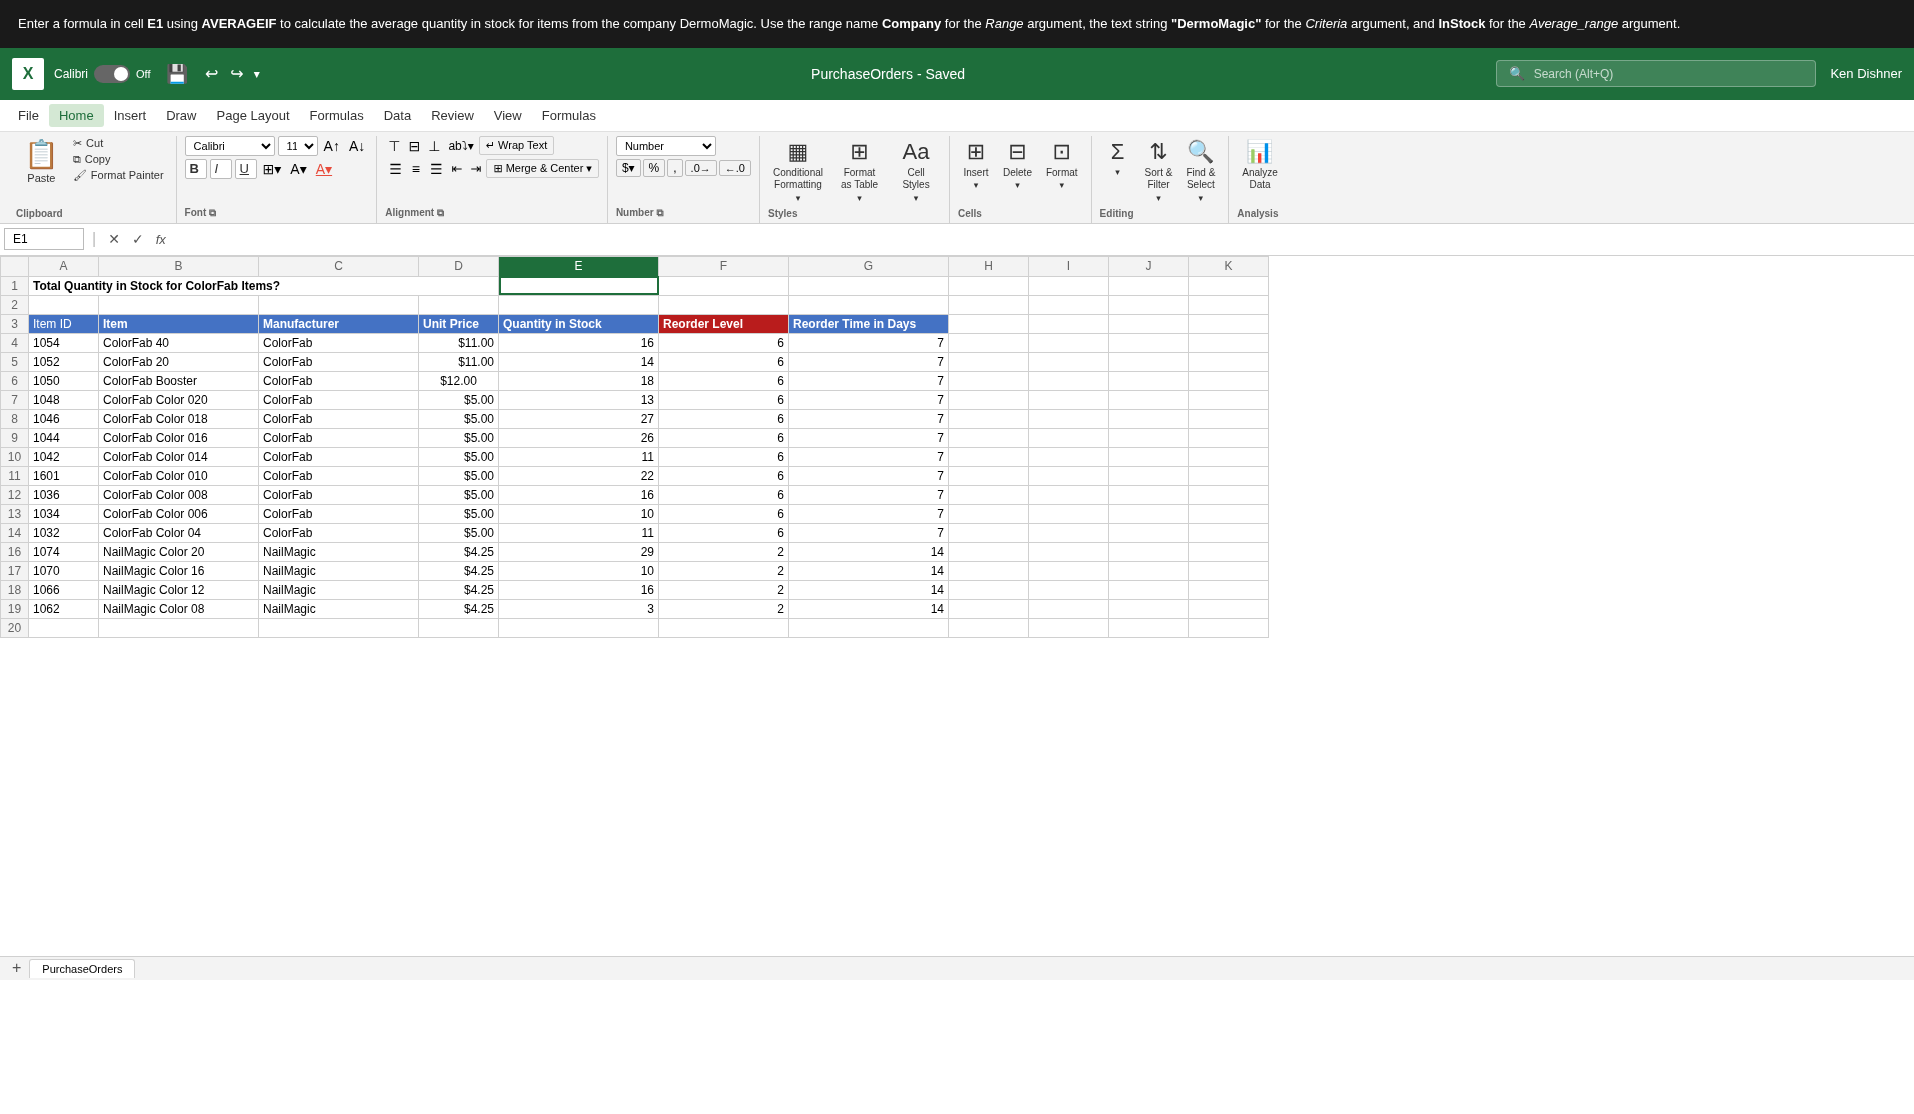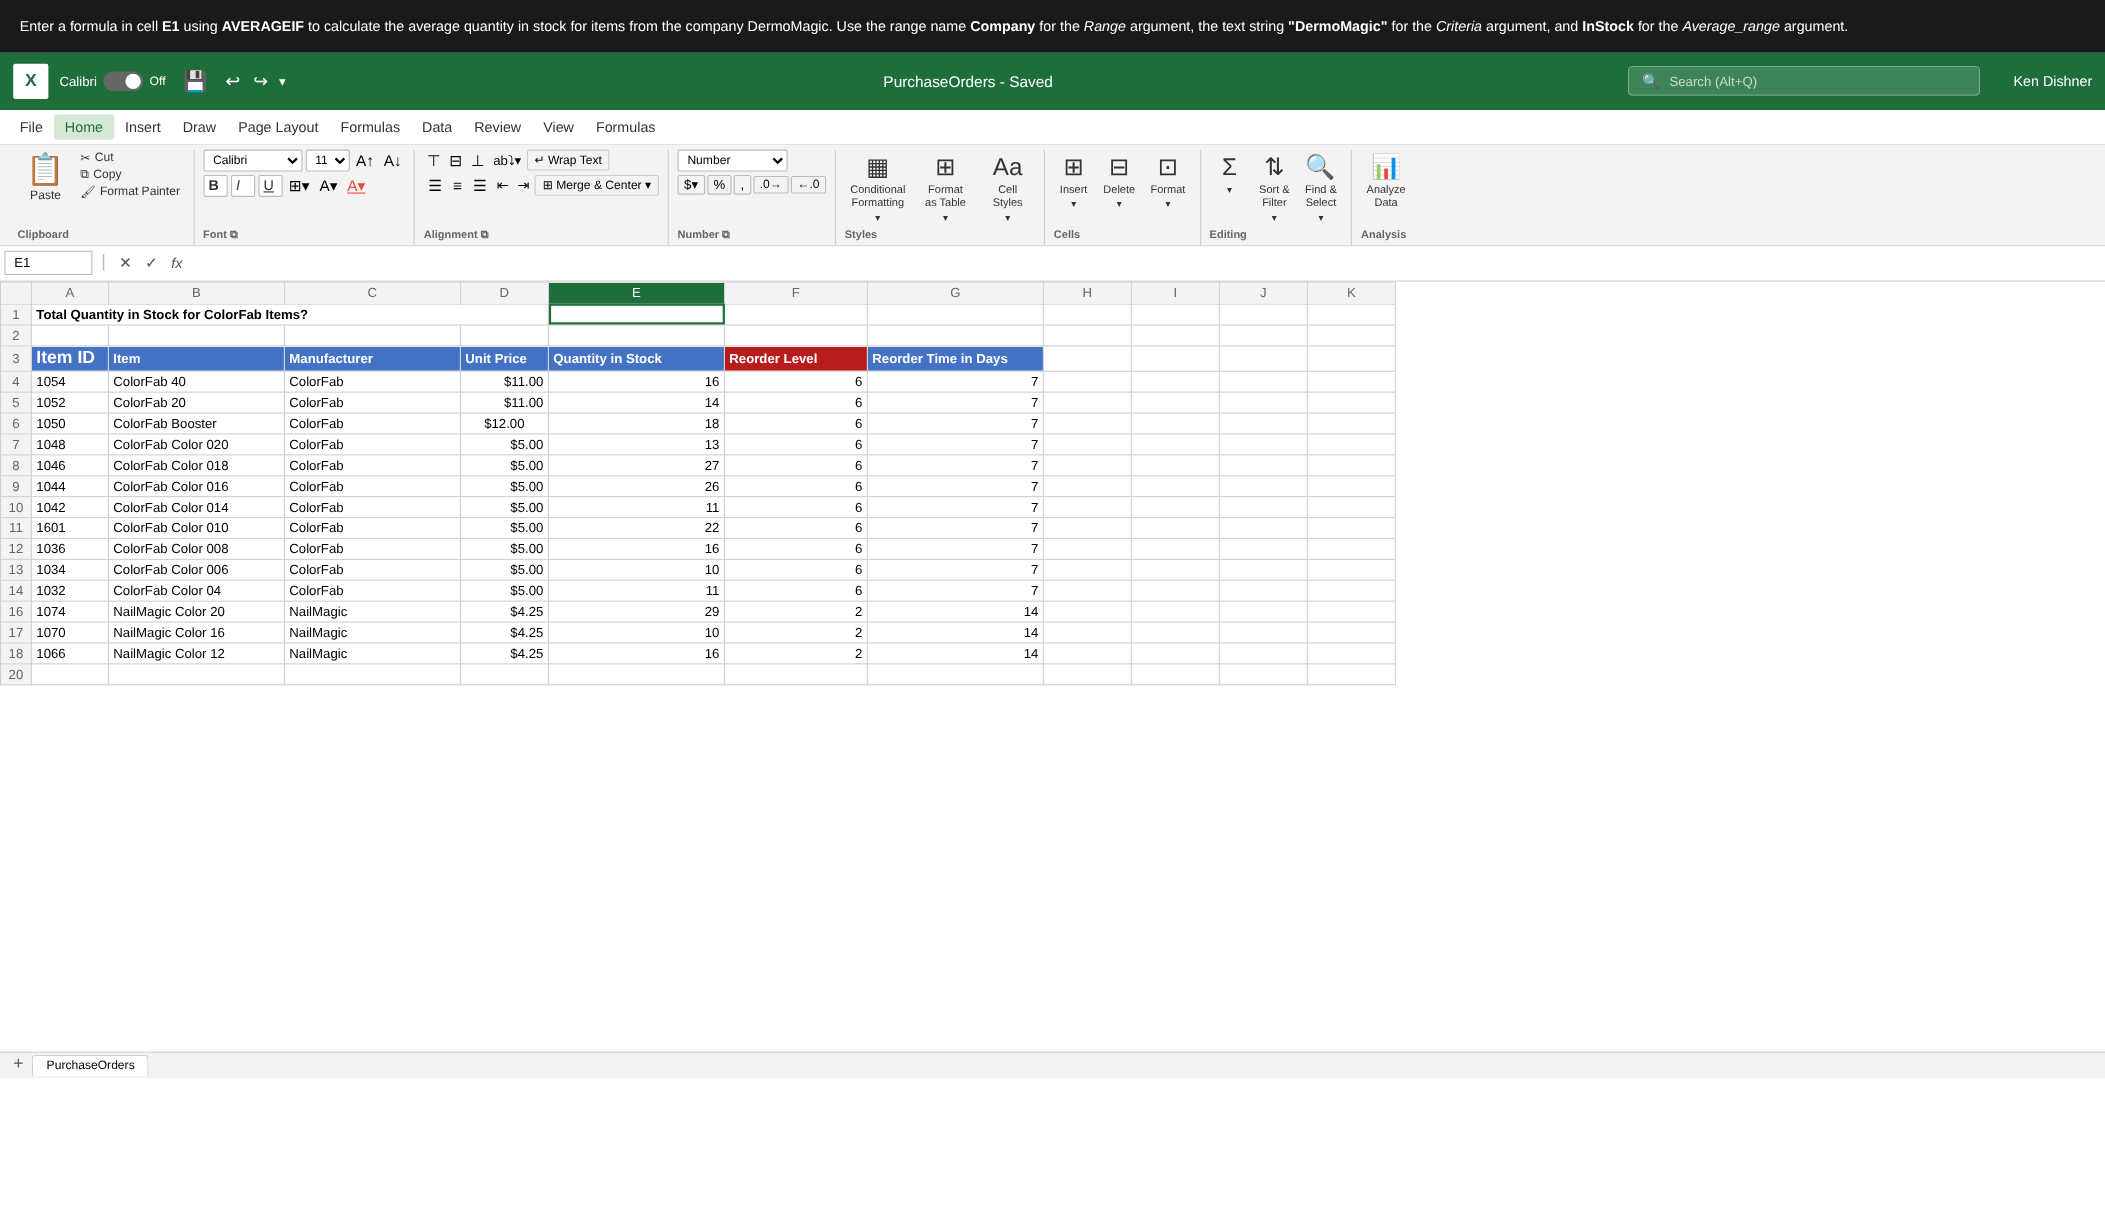--- a/index.html
+++ b/index.html
@@ -256,21 +256,21 @@
   </div>
   <span style="color:#fff;font-size:18px;margin-left:6px;">💾</span>
   <span style="color:#fff;font-size:16px;margin-left:6px;">↩</span>
   <span style="color:#fff;font-size:16px;margin-left:2px;">↪</span>
   <span style="color:#fff;font-size:12px;">▾</span>
   <span class="filename">PurchaseOrders - Saved</span>
   <div class="search-box">
     <span>🔍</span>
     <span style="color:rgba(255,255,255,0.7); font-size:12px;">Search (Alt+Q)</span>
   </div>
-  <span class="user-name" style="margin-left:20px;">Ken Dishner</span>
+  <span class="user-name" style="margin-left:4px;">Ken Dishner</span>
 </div>
 
 <div id="menu-bar">
   <span class="menu-item">File</span>
   <span class="menu-item active">Home</span>
   <span class="menu-item">Insert</span>
   <span class="menu-item">Draw</span>
   <span class="menu-item">Page Layout</span>
   <span class="menu-item">Formulas</span>
   <span class="menu-item">Data</span>
@@ -509,21 +509,21 @@
             <td></td>
             <td></td>
             <td></td>
             <td></td>
             <td></td>
             <td></td>
             <td></td>
           </tr>
           <tr>
             <td class="row-header">3</td>
-            <td style="background: rgb(68, 114, 196); color: rgb(255, 255, 255); font-weight: 700; font-size: 16px;">Item ID</td>
+            <td style="background: rgb(68, 114, 196); color: rgb(255, 255, 255); font-weight: 400; font-size: 12px;">Item ID</td>
             <td style="background: rgb(68, 114, 196); color: rgb(255, 255, 255); font-weight: 600; font-size: 12px;">Item</td>
             <td style="background: rgb(68, 114, 196); color: rgb(255, 255, 255); font-weight: 600; font-size: 12px;">Manufacturer</td>
             <td style="background: rgb(68, 114, 196); color: rgb(255, 255, 255); font-weight: 600; font-size: 12px;">Unit Price</td>
             <td style="background: rgb(68, 114, 196); color: rgb(255, 255, 255); font-weight: 600; font-size: 12px;">Quantity in Stock</td>
             <td style="background: #b91c1c; color: rgb(255, 255, 255); font-weight: 600; font-size: 12px;">Reorder Level</td>
             <td style="background: rgb(68, 114, 196); color: rgb(255, 255, 255); font-weight: 600; font-size: 12px;">Reorder Time in Days</td>
             <td></td>
             <td></td>
             <td></td>
             <td></td>
@@ -718,20 +718,34 @@
             <td style="text-align: right;">$4.25</td>
             <td style="text-align: right;">16</td>
             <td style="text-align: right;">2</td>
             <td style="text-align: right;">14</td>
             <td></td>
             <td></td>
             <td></td>
             <td></td>
           </tr>
           <tr>
+            <td class="row-header">19</td>
+            <td>1062</td>
+            <td>NailMagic Color 08</td>
+            <td>NailMagic</td>
+            <td style="text-align: right;">$4.25</td>
+            <td style="text-align: right;">3</td>
+            <td style="text-align: right;">2</td>
+            <td style="text-align: right;">14</td>
+            <td></td>
+            <td></td>
+            <td></td>
+            <td></td>
+          </tr>
+          <tr>
             <td class="row-header">20</td>
             <td></td>
             <td></td>
             <td></td>
             <td></td>
             <td></td>
             <td></td>
             <td></td>
             <td></td>
             <td></td>

